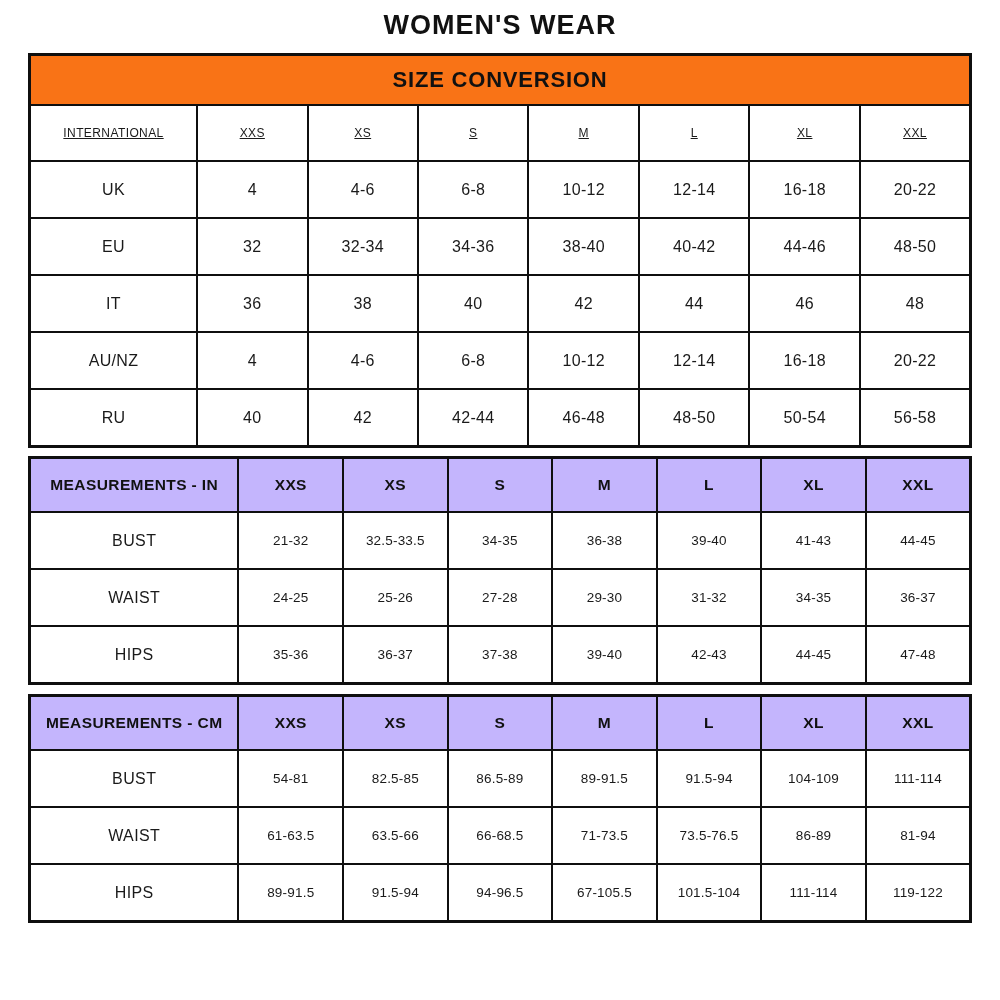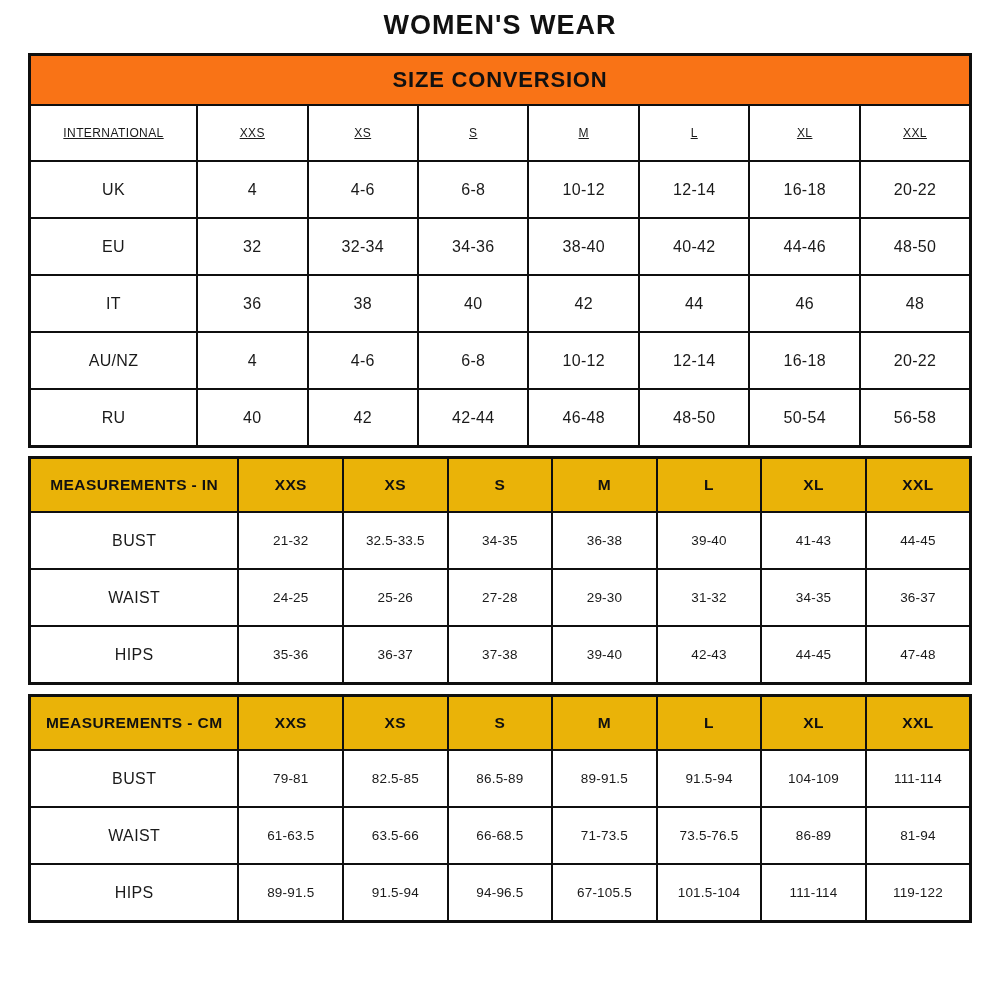--- a/index.html
+++ b/index.html
@@ -57,21 +57,21 @@
     text-decoration: underline;
   }
   .t1 tr.data td {
     height: 55px;
     font-size: 16px;
     letter-spacing: 0.3px;
   }
 
   
   .t2 tr.hdr td {
-    background: #eab308;
+    background: #c4b5fd;
     font-weight: 700;
     font-size: 15.5px;
     letter-spacing: 0.4px;
     height: 52px;
     color: #111111;
   }
   .t2 tr.data td {
     height: 55px;
     font-size: 13.5px;
     letter-spacing: 0.2px;
@@ -242,21 +242,21 @@
         <td>XXS</td>
         <td>XS</td>
         <td>S</td>
         <td>M</td>
         <td>L</td>
         <td>XL</td>
         <td>XXL</td>
       </tr>
       <tr class="data">
         <td class="row-label">BUST</td>
-        <td>79-81</td>
+        <td>54-81</td>
         <td>82.5-85</td>
         <td>86.5-89</td>
         <td>89-91.5</td>
         <td>91.5-94</td>
         <td>104-109</td>
         <td>111-114</td>
       </tr>
       <tr class="data">
         <td class="row-label">WAIST</td>
         <td>61-63.5</td>

